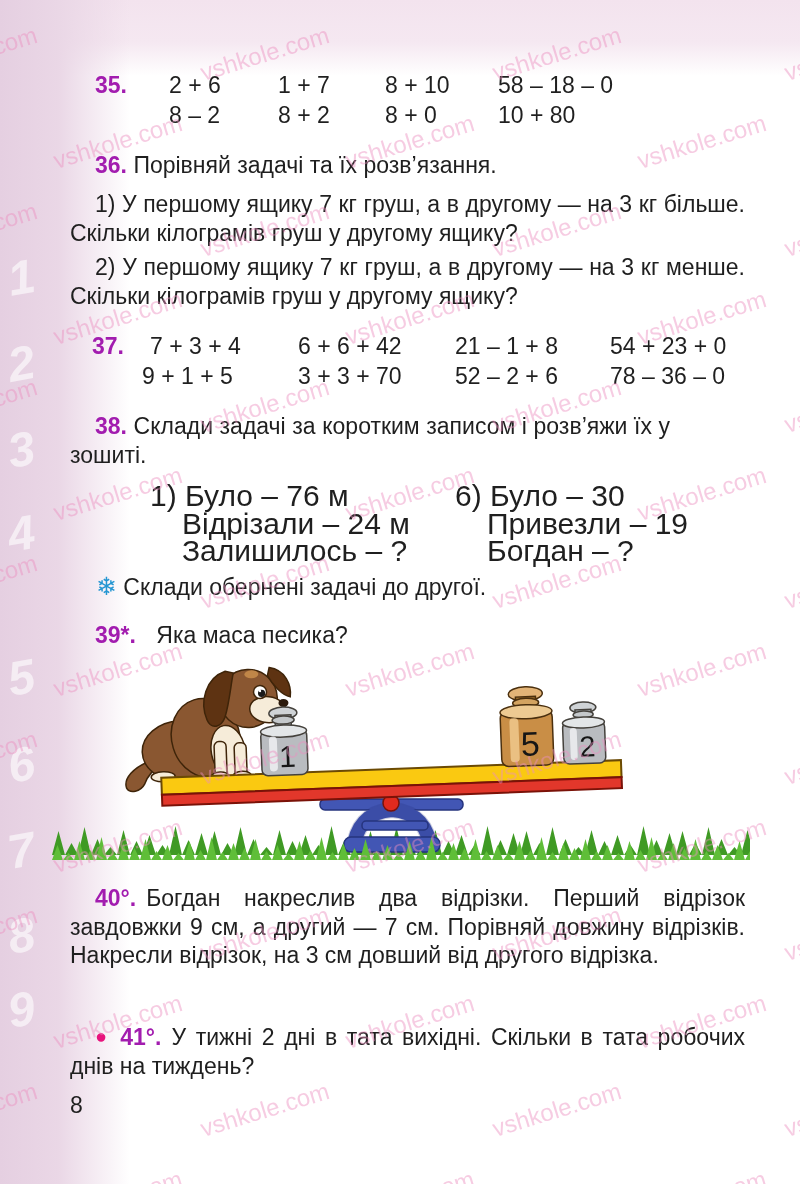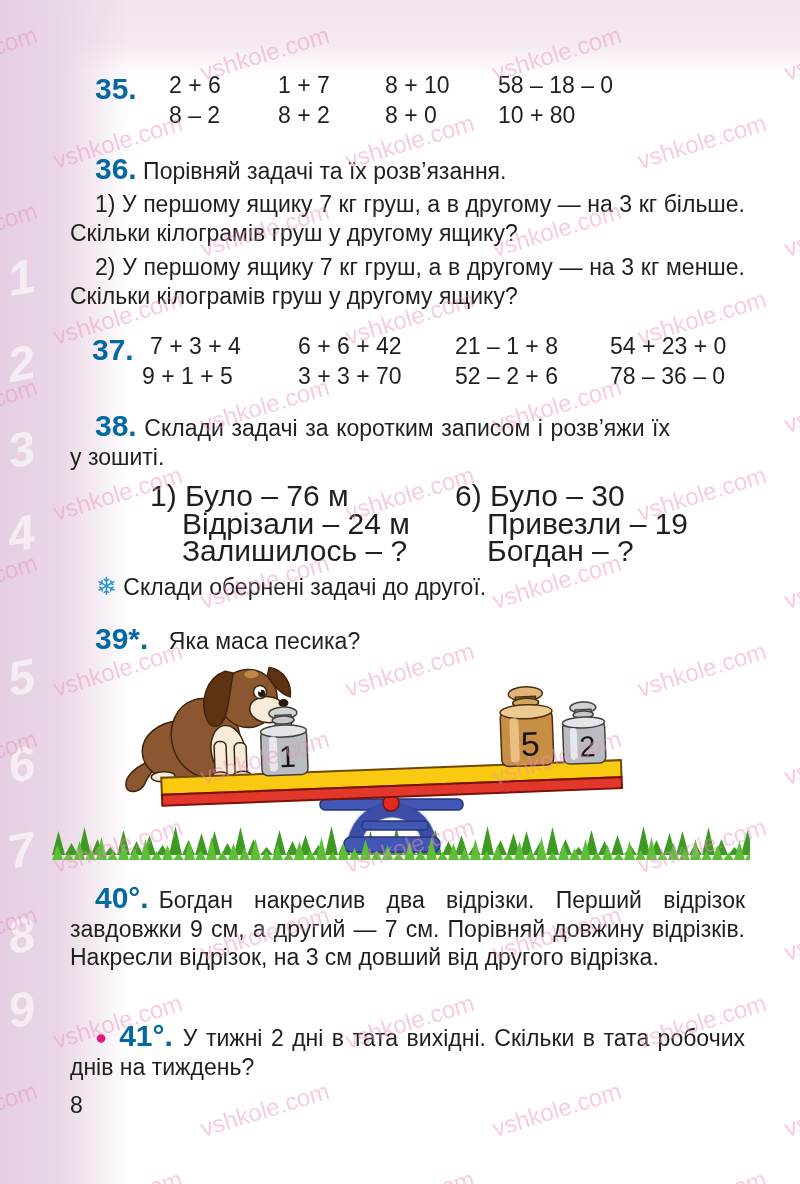--- a/index.html
+++ b/index.html
@@ -11,21 +11,21 @@
     background:linear-gradient(to bottom, #f3e3ee 0, #f5e8f1 42px, rgba(255,255,255,0) 76px); }
   .left-strip { position:absolute; left:0; top:0; width:130px; height:1184px; z-index:0;
     background:linear-gradient(to right, #e5cfe1 0, #ead7e6 45%, rgba(255,255,255,0) 100%); }
   .margin-num { position:absolute; z-index:1; font-weight:bold; font-style:italic;
     font-size:48px; color:rgba(255,255,255,0.6); transform:rotate(-10deg); }
   .wm-layer { position:absolute; inset:0; z-index:3; pointer-events:none; }
   .wm { position:absolute; font-size:24px; color:#ec8fc0; opacity:0.45;
     transform:rotate(-17deg); transform-origin:left top; white-space:nowrap; }
   .block { position:absolute; left:0; top:0; width:800px; z-index:1; }
   .abs { position:absolute; white-space:nowrap; }
-  .num { color:#0369a1; font-weight:bold; font-size:30px; }
+  .num { color:#a21caf; font-weight:bold; font-size:23px; }
   .math { font-size:23px; }
   .body-par { position:absolute; z-index:1; margin:0; font-size:23px; line-height:28.5px;
     text-align:justify; }
   .indent { text-indent:25px; }
   .record { position:absolute; z-index:1; font-size:30px; line-height:27.5px; }
   .record div + div { margin-left:32px; }
   .snow { color:#2596d2; font-size:25px; }
   .bullet { color:#e8137d; font-size:20px; margin-right:10px; vertical-align:2px; }
   .pagenum { position:absolute; left:70px; top:1092px; font-size:23px; z-index:1; }
   .illus { position:absolute; left:50px; top:653px; width:700px; height:230px; z-index:1; }

